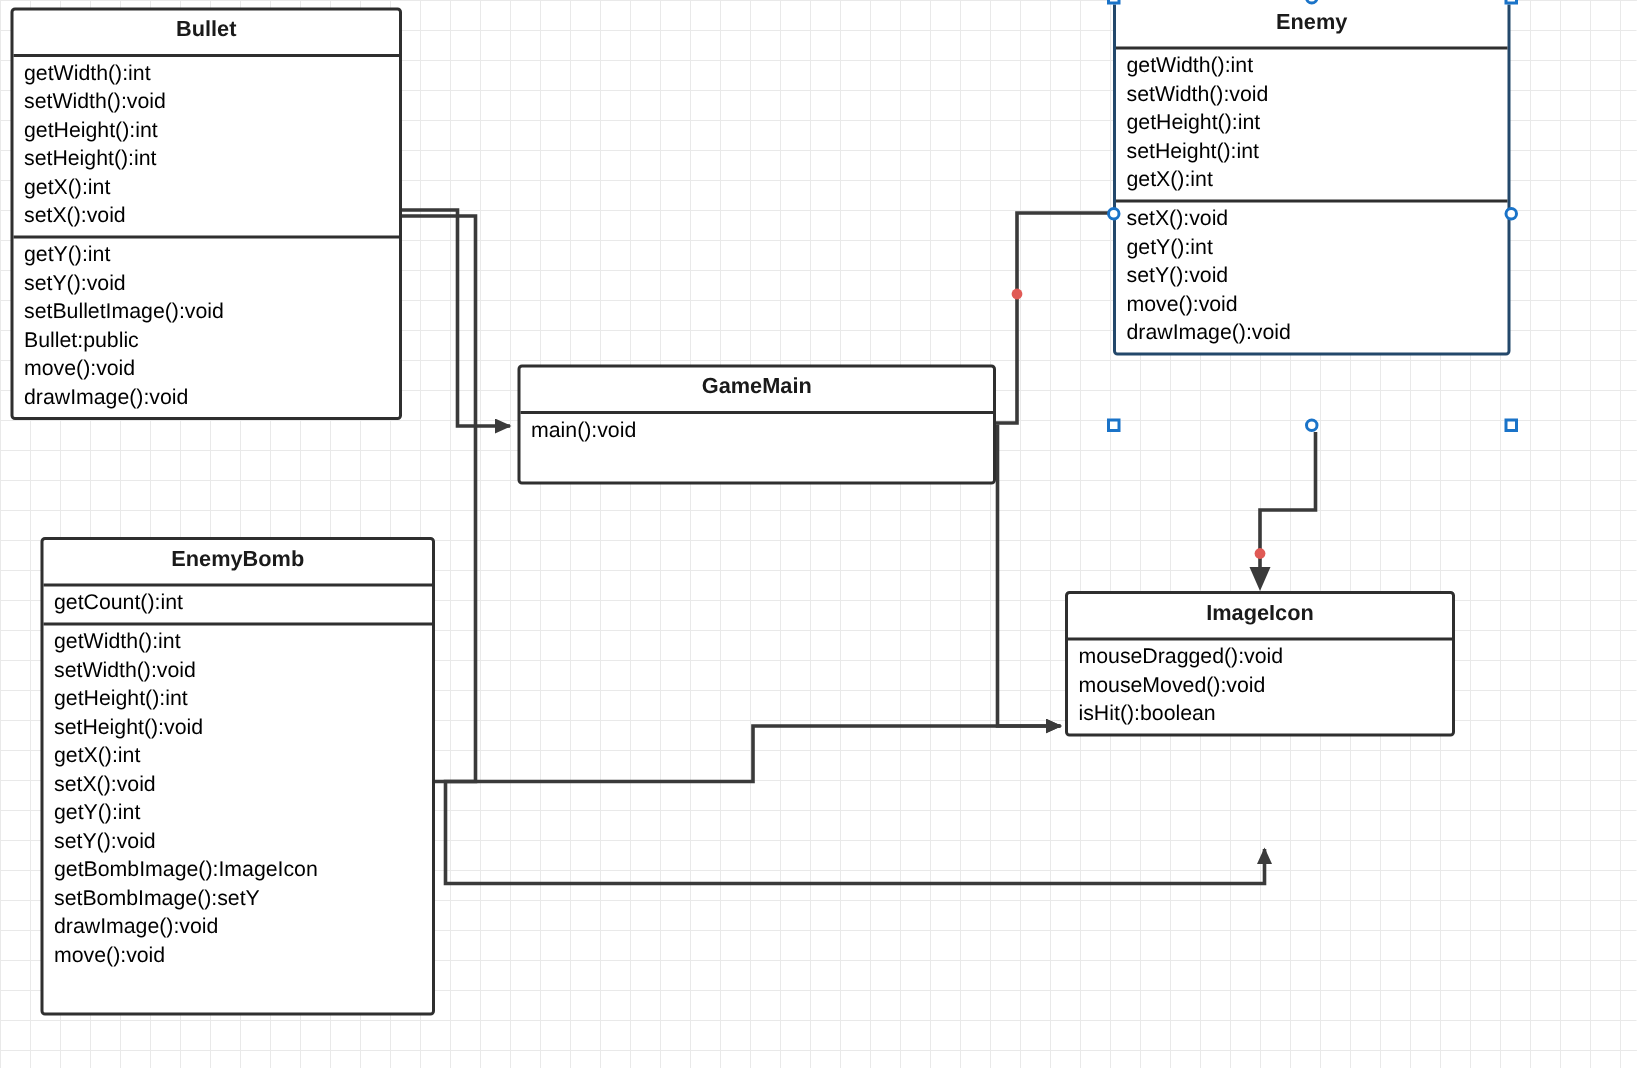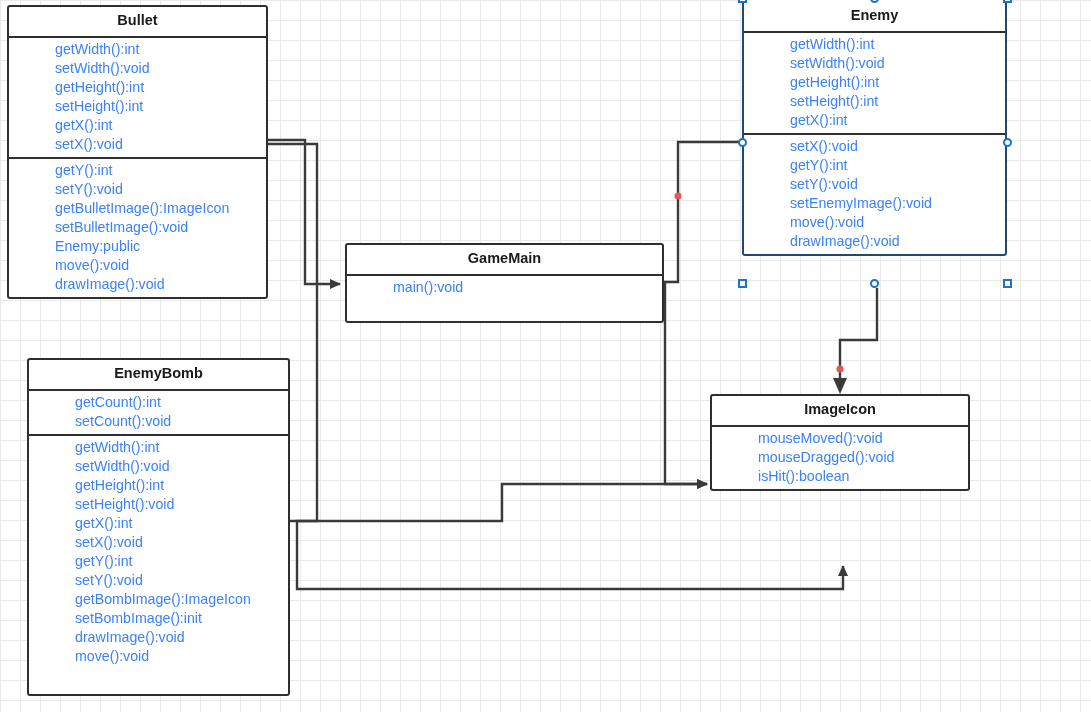--- a/index.html
+++ b/index.html
@@ -55,26 +55,25 @@
   }
   .uml-compartment {
     padding: 2px 0 3px 0;
     border-bottom: 2px solid #2f2f2f;
   }
   .uml-compartment.last {
     border-bottom: none;
   }
   .uml-member {
     font-size: 14.2px;
-    color: #3b82f6;
+    color: #000000;
     line-height: 19px;
     padding: 0 3px 0 7px;
     white-space: normal;
     word-break: break-all;
-    margin-left: 39px;
   }
 
   
   .handle {
     position: absolute;
     z-index: 30;
     background: #ffffff;
     border: 2px solid #1a73c8;
     box-sizing: border-box;
   }
@@ -130,42 +129,40 @@
       <div class="uml-member">getWidth():int</div>
       <div class="uml-member">setWidth():void</div>
       <div class="uml-member">getHeight():int</div>
       <div class="uml-member">setHeight():int</div>
       <div class="uml-member">getX():int</div>
       <div class="uml-member">setX():void</div>
     </div>
     <div class="uml-compartment last">
       <div class="uml-member">getY():int</div>
       <div class="uml-member">setY():void</div>
-      <div class="uml-member">getBulletImage():ImageIcon</div>
       <div class="uml-member">setBulletImage():void</div>
-      <div class="uml-member">Enemy:public</div>
+      <div class="uml-member">Bullet:public</div>
       <div class="uml-member">move():void</div>
       <div class="uml-member">drawImage():void</div>
     </div>
   </div>
 
   <div class="uml-class selected" style="left:742px; top:-6px; width:265px;">
     <div class="uml-title" style="padding-top:12px;">Enemy</div>
     <div class="uml-compartment">
       <div class="uml-member">getWidth():int</div>
       <div class="uml-member">setWidth():void</div>
       <div class="uml-member">getHeight():int</div>
       <div class="uml-member">setHeight():int</div>
       <div class="uml-member">getX():int</div>
     </div>
     <div class="uml-compartment last">
       <div class="uml-member">setX():void</div>
       <div class="uml-member">getY():int</div>
       <div class="uml-member">setY():void</div>
-      <div class="uml-member">setEnemyImage():void</div>
       <div class="uml-member">move():void</div>
       <div class="uml-member">drawImage():void</div>
     </div>
   </div>
 
   <div class="handle sq" style="left:738px; top:-6px;"></div>
   <div class="handle ci" style="left:870px; top:-6px;"></div>
   <div class="handle sq" style="left:1003px; top:-6px;"></div>
   <div class="handle ci" style="left:738px; top:138px;"></div>
   <div class="handle ci" style="left:1003px; top:138px;"></div>
@@ -177,40 +174,39 @@
     <div class="uml-title">GameMain</div>
     <div class="uml-compartment last" style="padding-bottom:24px;">
       <div class="uml-member">main():void</div>
     </div>
   </div>
 
   <div class="uml-class" style="left:27px; top:358px; width:263px;">
     <div class="uml-title">EnemyBomb</div>
     <div class="uml-compartment">
       <div class="uml-member">getCount():int</div>
-      <div class="uml-member">setCount():void</div>
     </div>
     <div class="uml-compartment last" style="padding-bottom:28px;">
       <div class="uml-member">getWidth():int</div>
       <div class="uml-member">setWidth():void</div>
       <div class="uml-member">getHeight():int</div>
       <div class="uml-member">setHeight():void</div>
       <div class="uml-member">getX():int</div>
       <div class="uml-member">setX():void</div>
       <div class="uml-member">getY():int</div>
       <div class="uml-member">setY():void</div>
       <div class="uml-member">getBombImage():ImageIcon</div>
-      <div class="uml-member">setBombImage():init</div>
+      <div class="uml-member">setBombImage():setY</div>
       <div class="uml-member">drawImage():void</div>
       <div class="uml-member">move():void</div>
     </div>
   </div>
 
   <div class="uml-class" style="left:710px; top:394px; width:260px;">
     <div class="uml-title">ImageIcon</div>
     <div class="uml-compartment last">
+      <div class="uml-member">mouseDragged():void</div>
       <div class="uml-member">mouseMoved():void</div>
-      <div class="uml-member">mouseDragged():void</div>
       <div class="uml-member">isHit():boolean</div>
     </div>
   </div>
 
 </div>
 
 </body></html>

